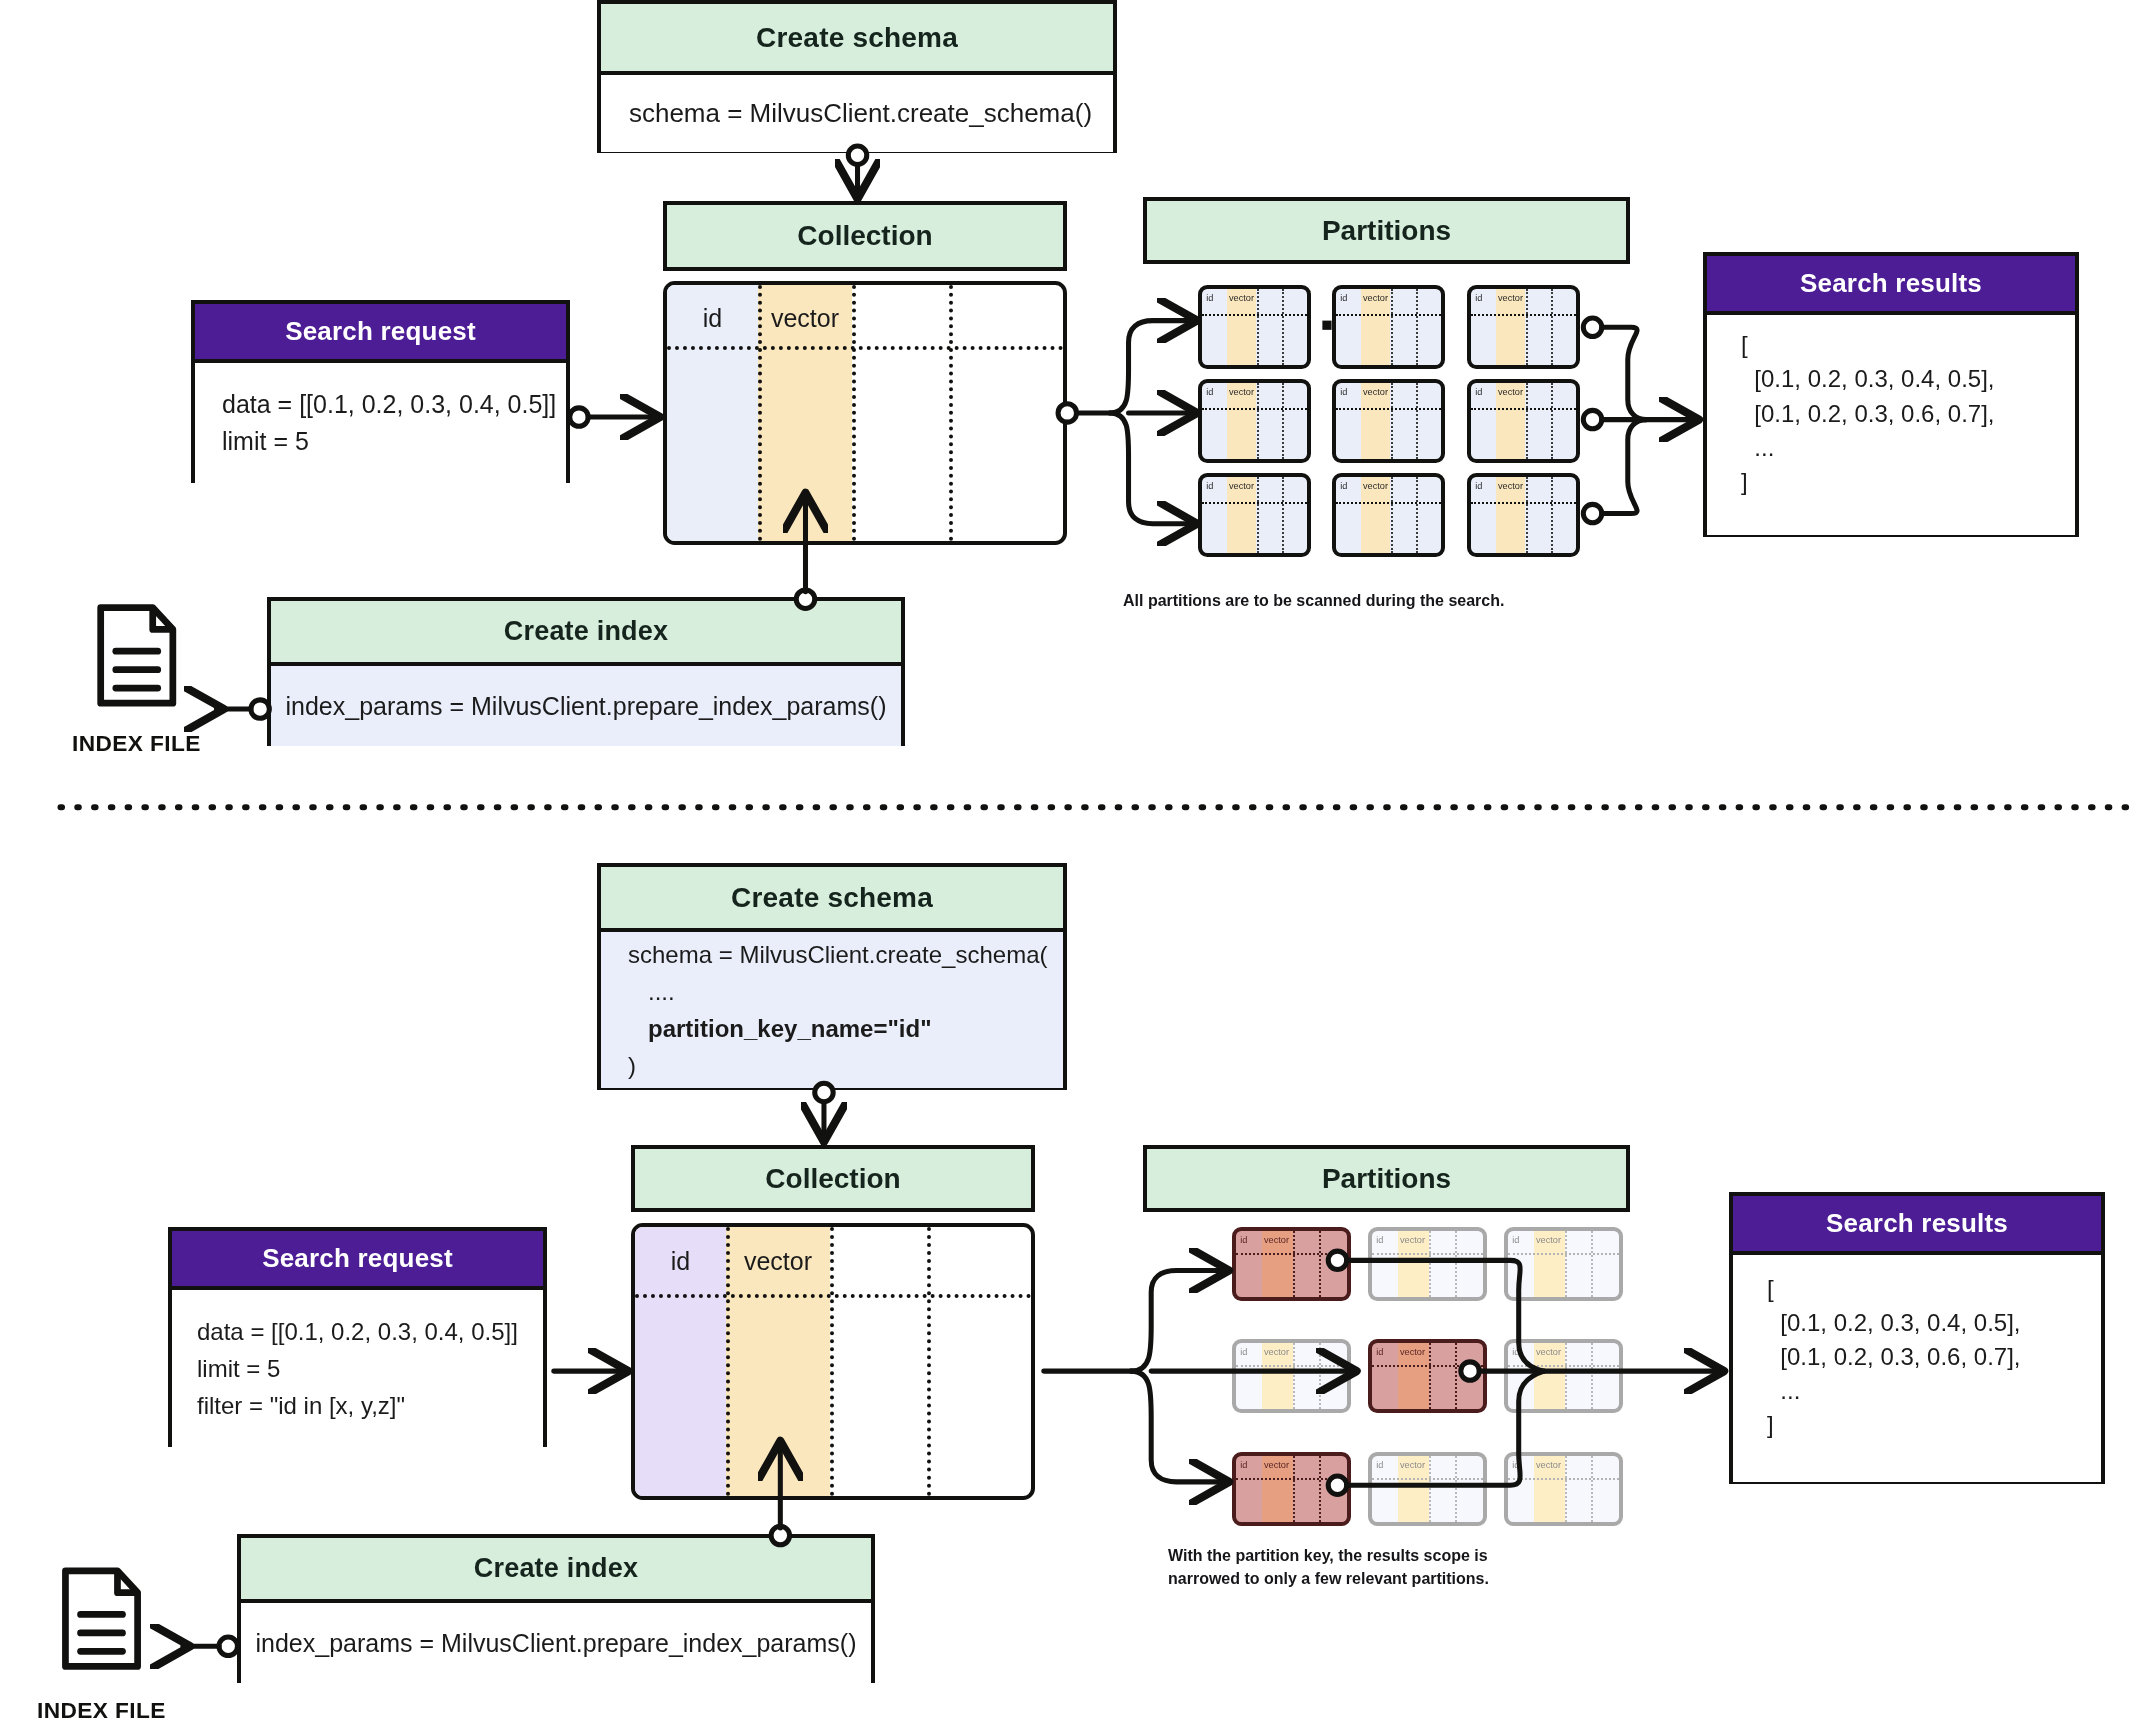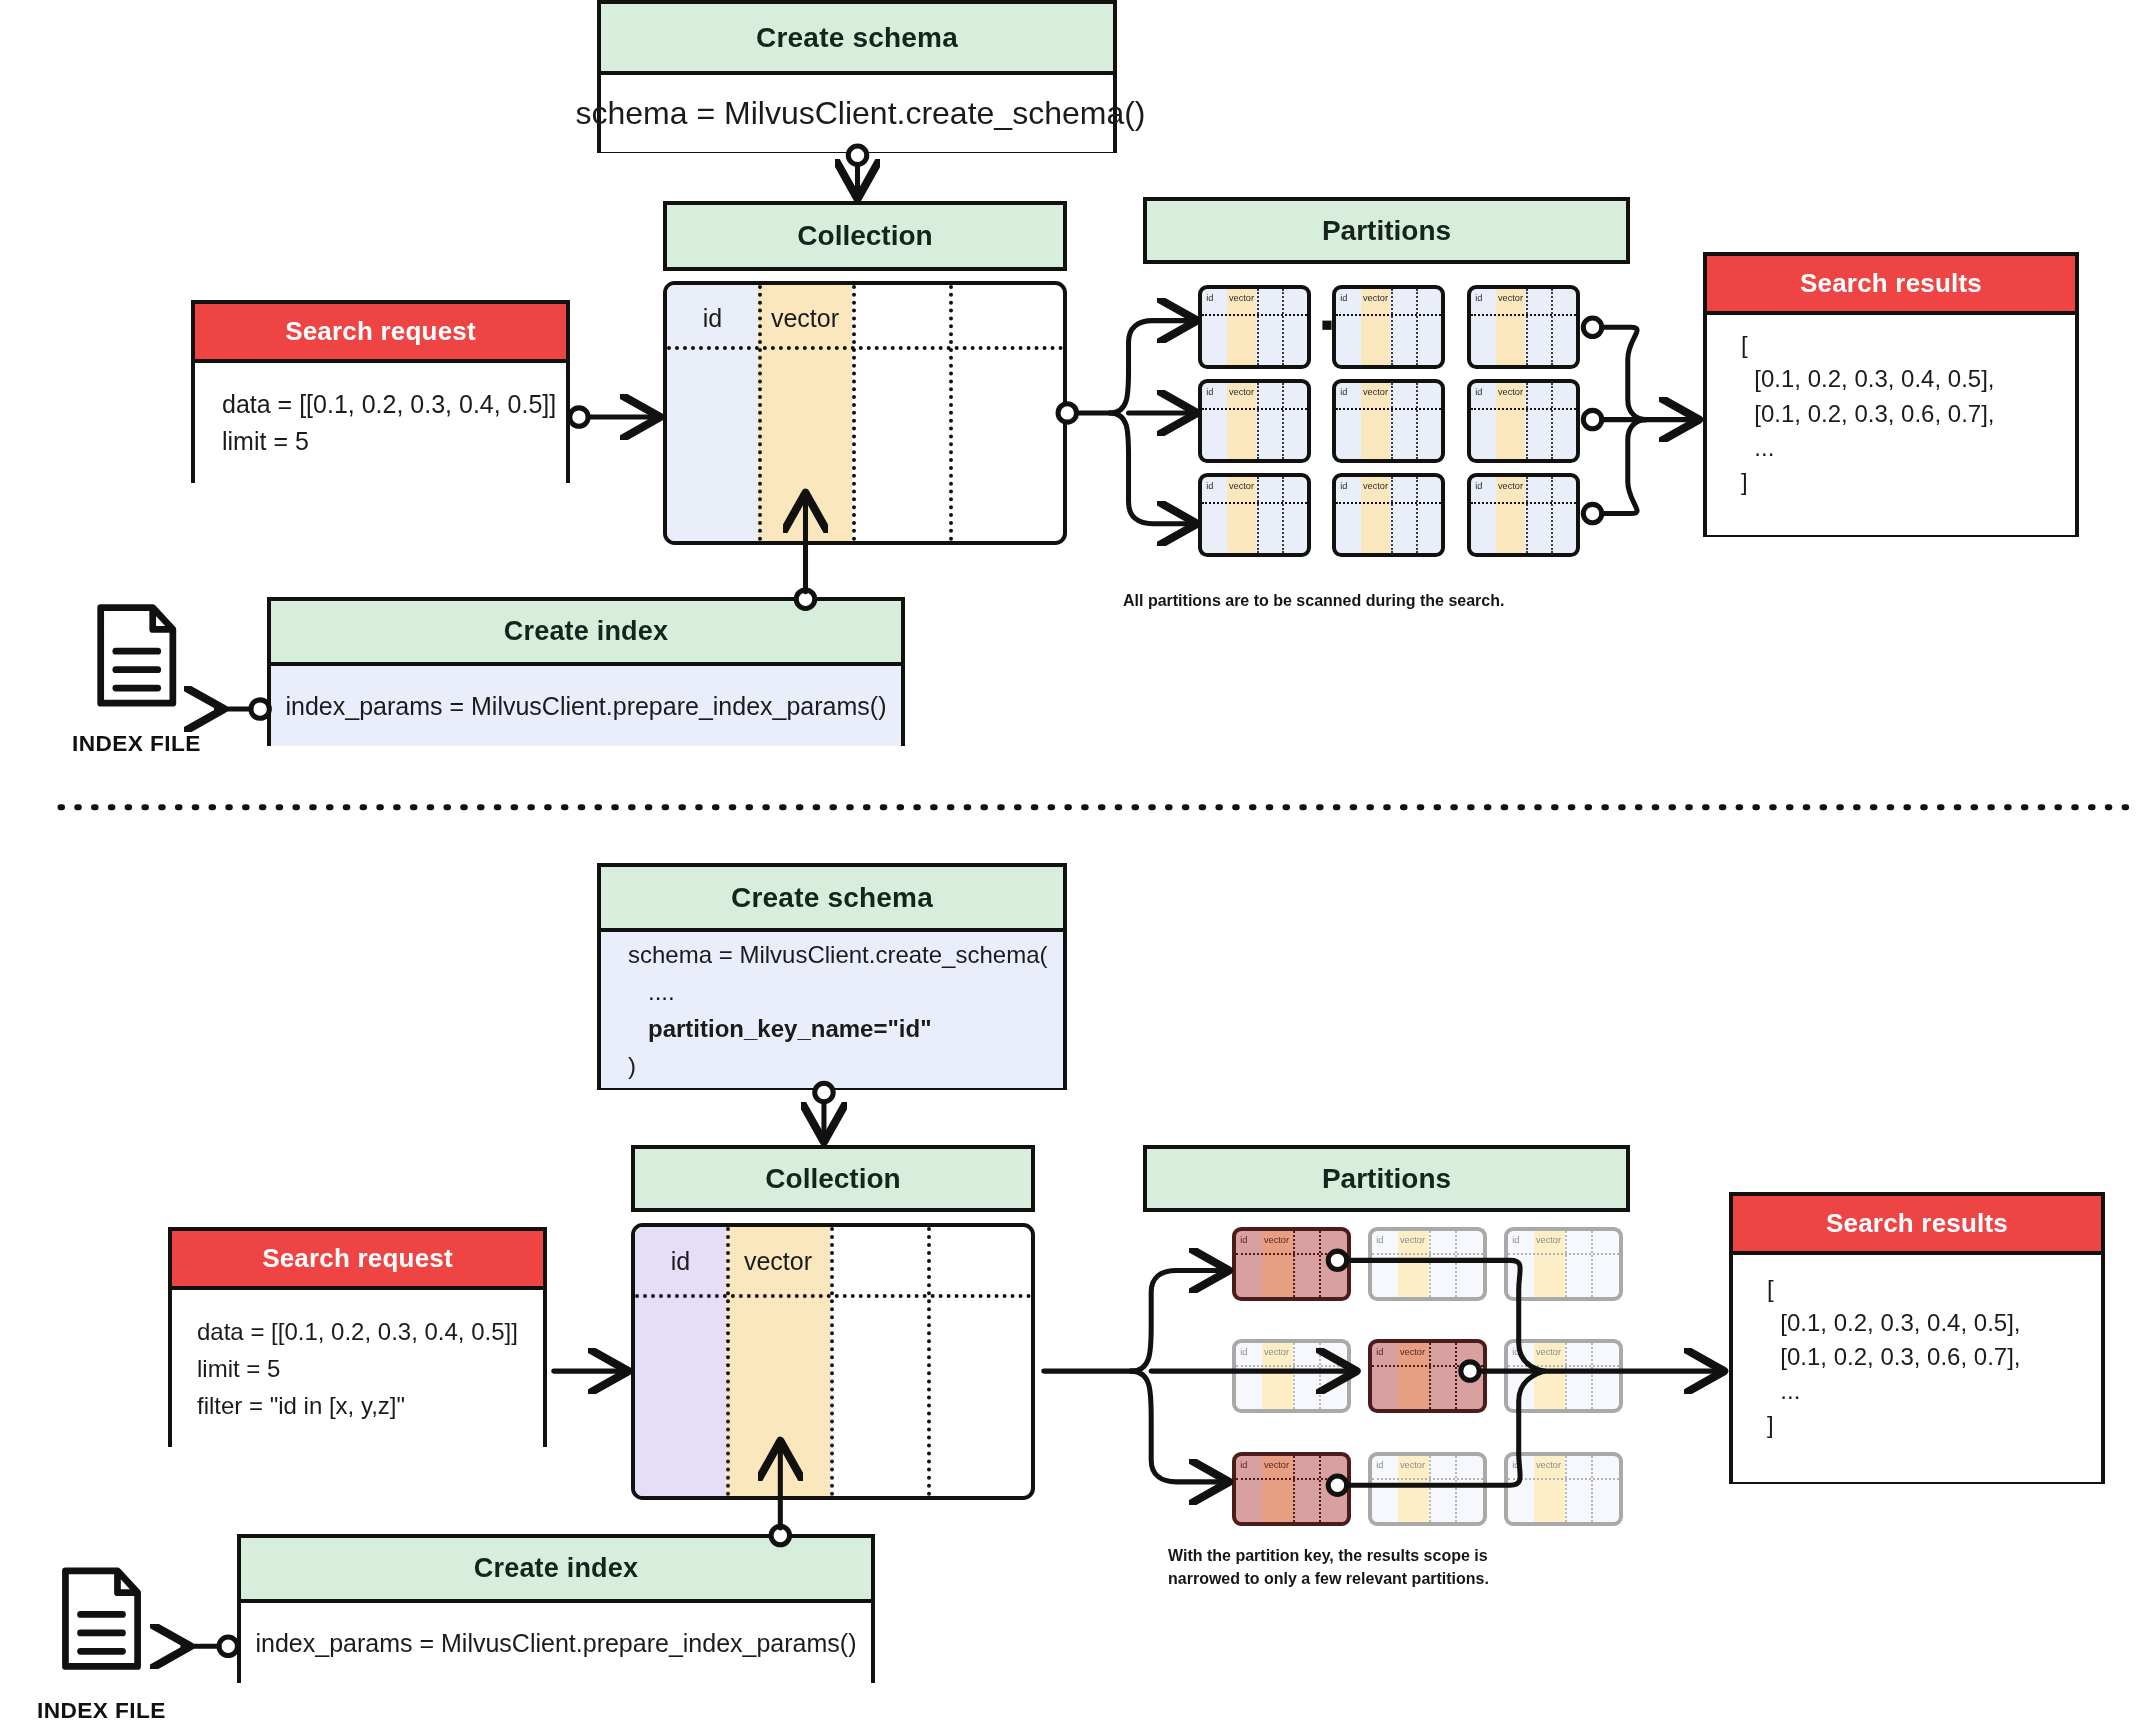--- a/index.html
+++ b/index.html
@@ -15,21 +15,21 @@
 
   
   .card { position:absolute; border:4.2px solid #11110f; background:#ffffff; }
   .card > .hdr {
     border-bottom:4.2px solid #11110f;
     display:flex; align-items:center; justify-content:center;
     font-weight:bold; letter-spacing:0.2px;text-align:right;
   }
   .card > .bdy { display:flex; flex-direction:column; justify-content:center; }
   .green .hdr { background:#d7eedd; color:#15241c; }
-  .purple .hdr { background:#ef4444; color:#ffffff; }
+  .purple .hdr { background:#4c1d95; color:#ffffff; }
   .bdy.white { background:#ffffff; }
   .bdy.lav   { background:#eaeefb; }
 
   .code { font-family:"Liberation Sans", sans-serif; white-space:pre; }
 
   
   .labelbar {
     position:absolute; border:4.2px solid #11110f; background:#d7eedd;
     display:flex; align-items:center; justify-content:center;
     font-weight:bold; color:#15241c;
@@ -85,21 +85,21 @@
   svg.ov { position:absolute; inset:0; width:2148px; height:1732px; pointer-events:none; }
 </style>
 </head>
 <body>
 
 <div class="canvas">
 
   <div class="card green" style="left:597px; top:0px; width:520px; height:153px;">
     <div class="hdr" style="height:71px; font-size:28px;">Create schema</div>
     <div class="bdy white" style="height:77px; align-items:center;">
-      <div class="code" style="font-size:32px;margin-left:7px;">schema = MilvusClient.create_schema()</div>
+      <div class="code" style="font-size:26px;margin-left:7px;">schema = MilvusClient.create_schema()</div>
     </div>
   </div>
 
   <div class="labelbar" style="left:663px; top:201px; width:404px; height:70px; font-size:28px;">Collection</div>
 
   <div class="labelbar" style="left:1143px; top:197px; width:487px; height:67px; font-size:28px;">Partitions</div>
 
   <div class="coll" style="left:663px; top:281px; width:404px; height:264px;">
     <div class="colfill" style="left:0; width:91px; background:#e9eef9;"></div>
     <div class="colfill" style="left:91px; width:94px; background:#fbe7bd;"></div>

